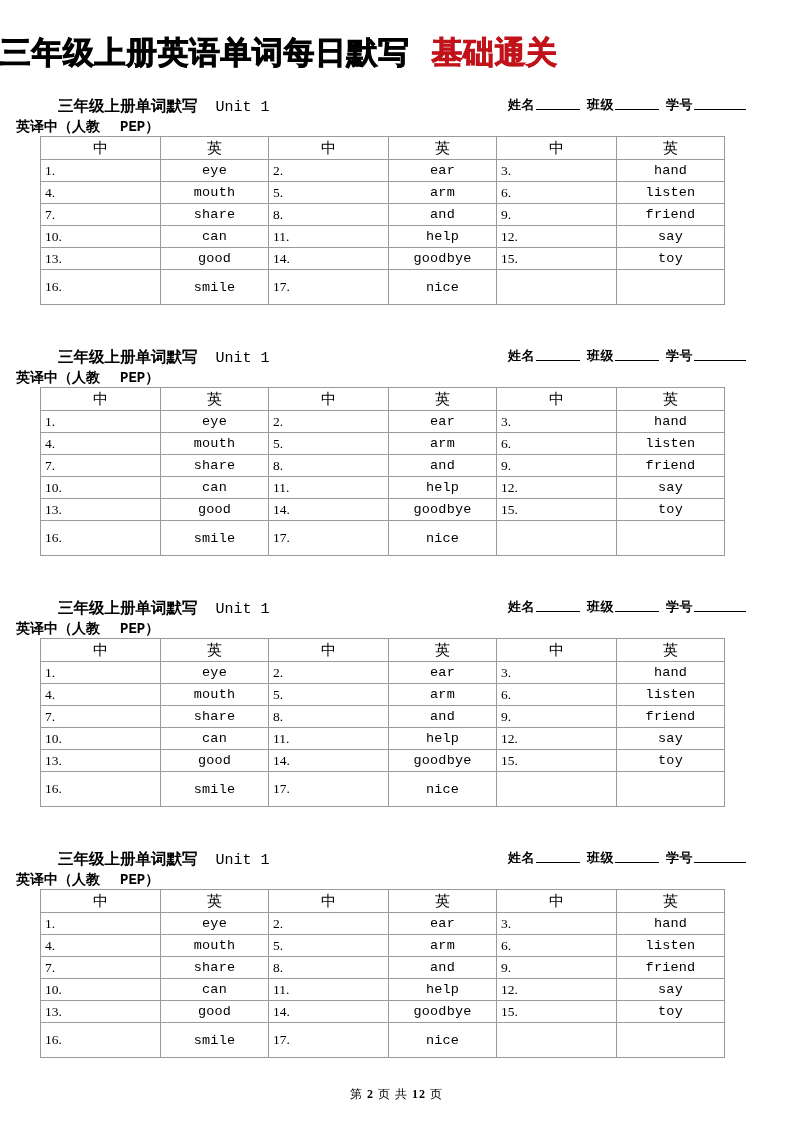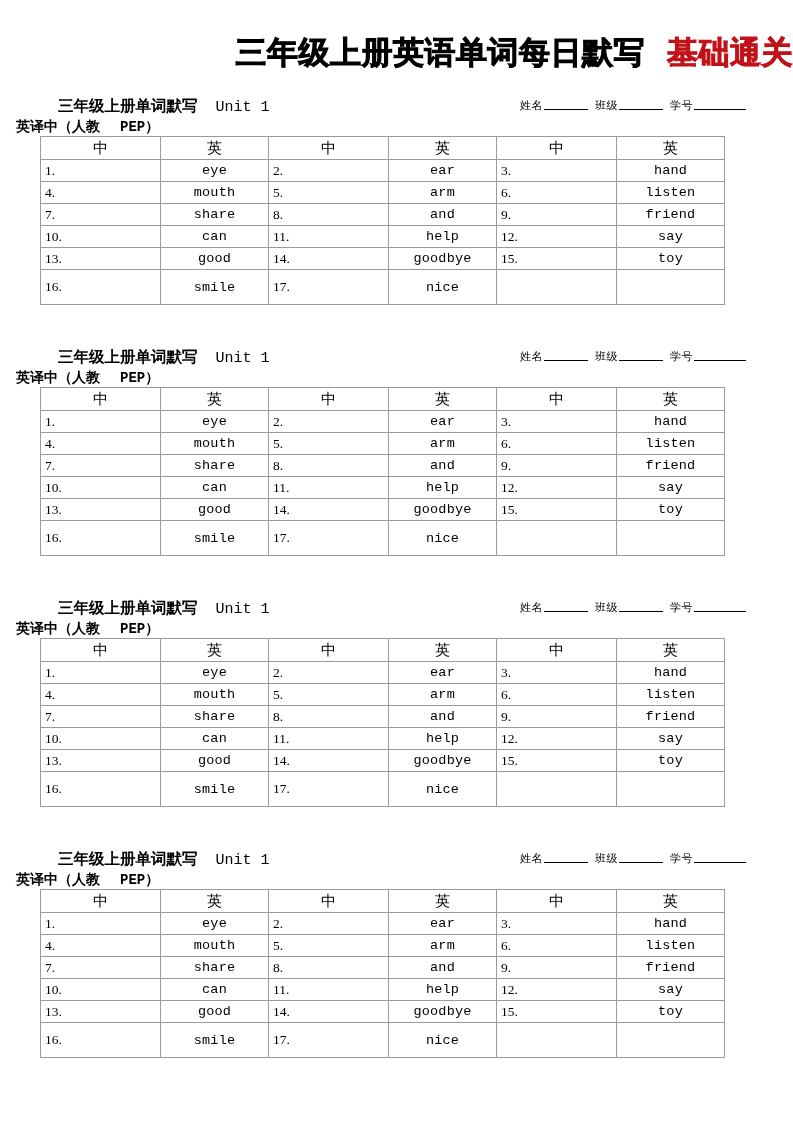--- a/index.html
+++ b/index.html
@@ -24,21 +24,21 @@
     box-sizing: border-box;
     padding: 0;
   }
 
   
   .title-row {
     position: absolute;
     top: 32px;
     left: 0;
     width: 793px;
-    text-align: right;
+    text-align: left;
     white-space: nowrap;
   }
   .title-main {
     font-family: "Liberation Serif", "DejaVu Serif", serif;
     font-size: 31px;
     font-weight: bold;
     letter-spacing: 0.5px;
     color: #000000;
     -webkit-text-stroke: 0.9px #000000;
   }
@@ -76,22 +76,22 @@
   .head-unit .unit-en {
     font-family: "Liberation Mono", "DejaVu Sans Mono", monospace;
     font-weight: normal;
     font-size: 15px;
     margin-left: 18px;
   }
   .head-fields {
     position: absolute;
     right: 0px;
     top: 0;
-    font-size: 11px;
-    font-weight: normal;
+    font-size: 13px;
+    font-weight: bold;
     white-space: nowrap;
     letter-spacing: 0.5px;
     font-family: "Liberation Serif", "DejaVu Serif", serif;
   }
   .head-fields .fld { margin-right: 6px; }
   .head-fields .blank {
     display: inline-block;
     border-bottom: 1.4px solid #000;
     width: 44px;
     height: 13px;
@@ -508,14 +508,21 @@
               <td class="cn-cell">17.</td>
               <td class="en-cell">nice</td>
               <td class="cn-cell"></td>
               <td class="en-cell"></td>
             </tr>
           </tbody>
     </table>
   </div>
 </div>
 
+  <div class="footer">
+    <span>第</span>
+    <b>2</b>
+    <span>页 共</span>
+    <b>12</b>
+    <span>页</span>
+  </div>
 
 </div>
 
 </body></html>

